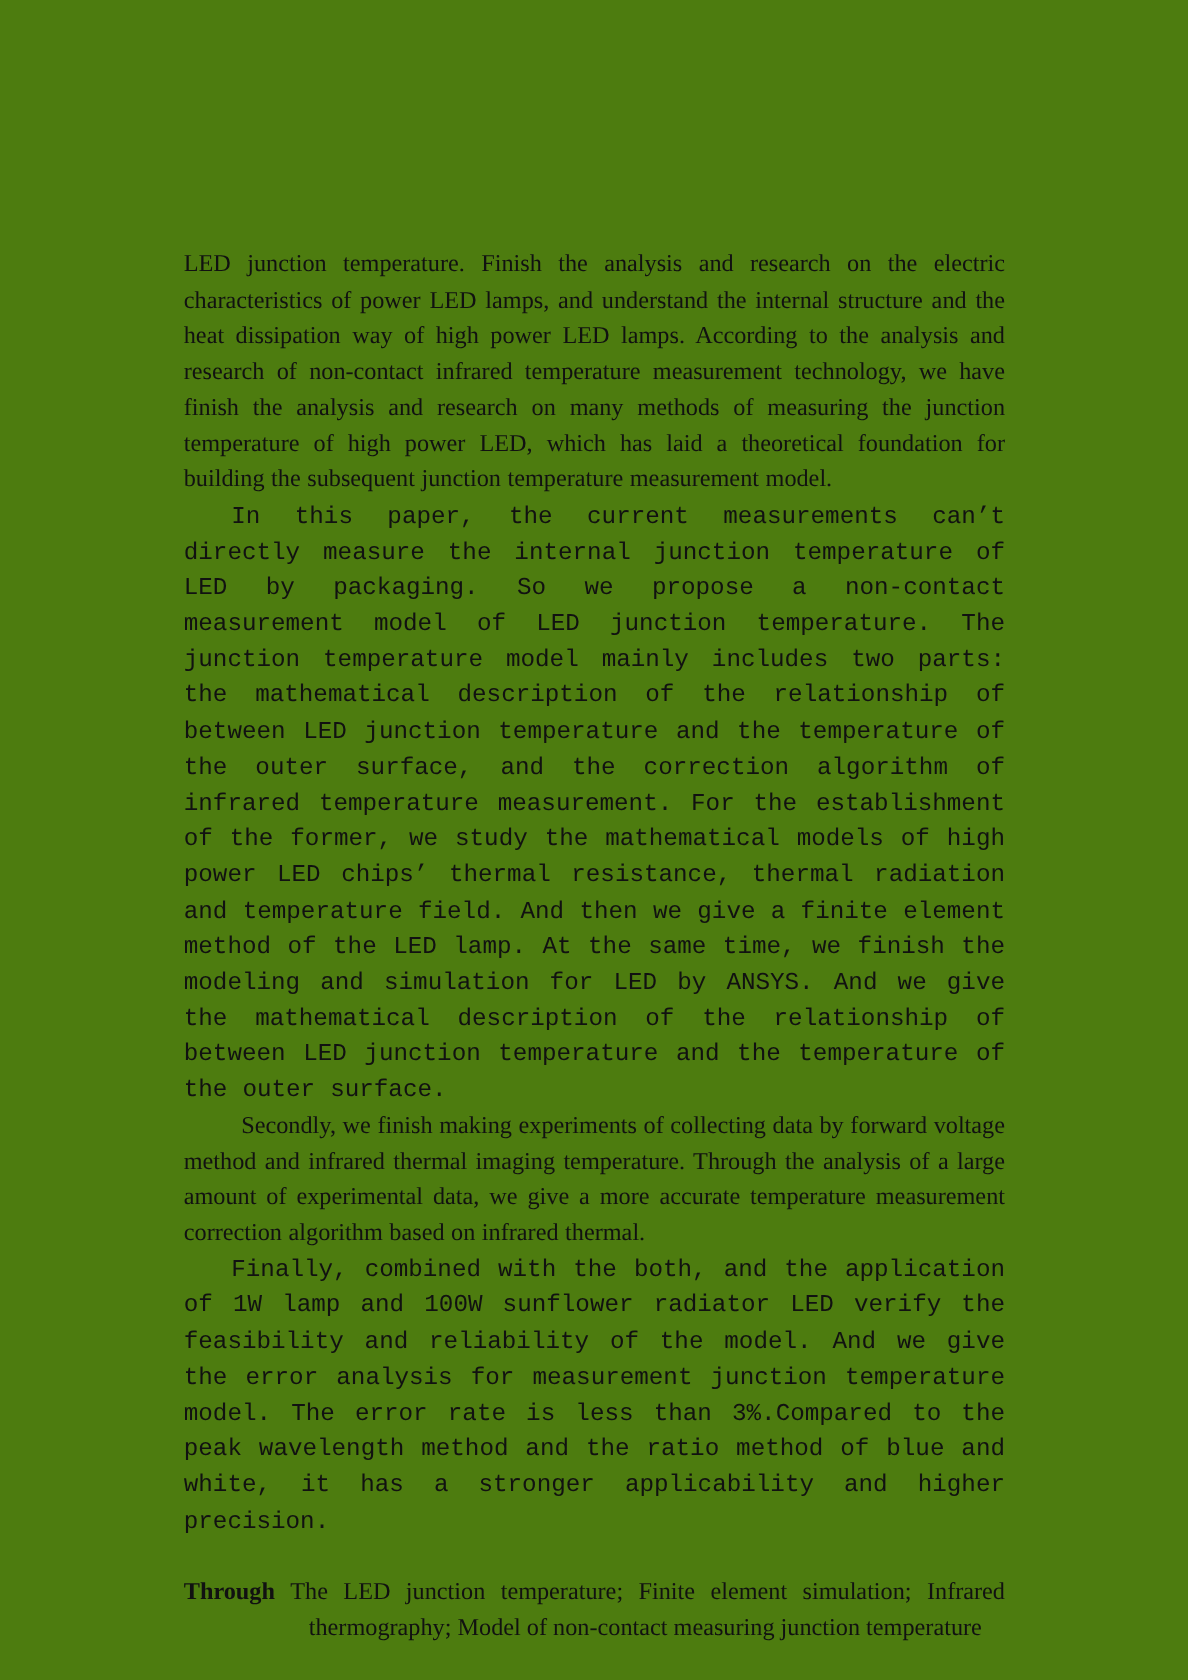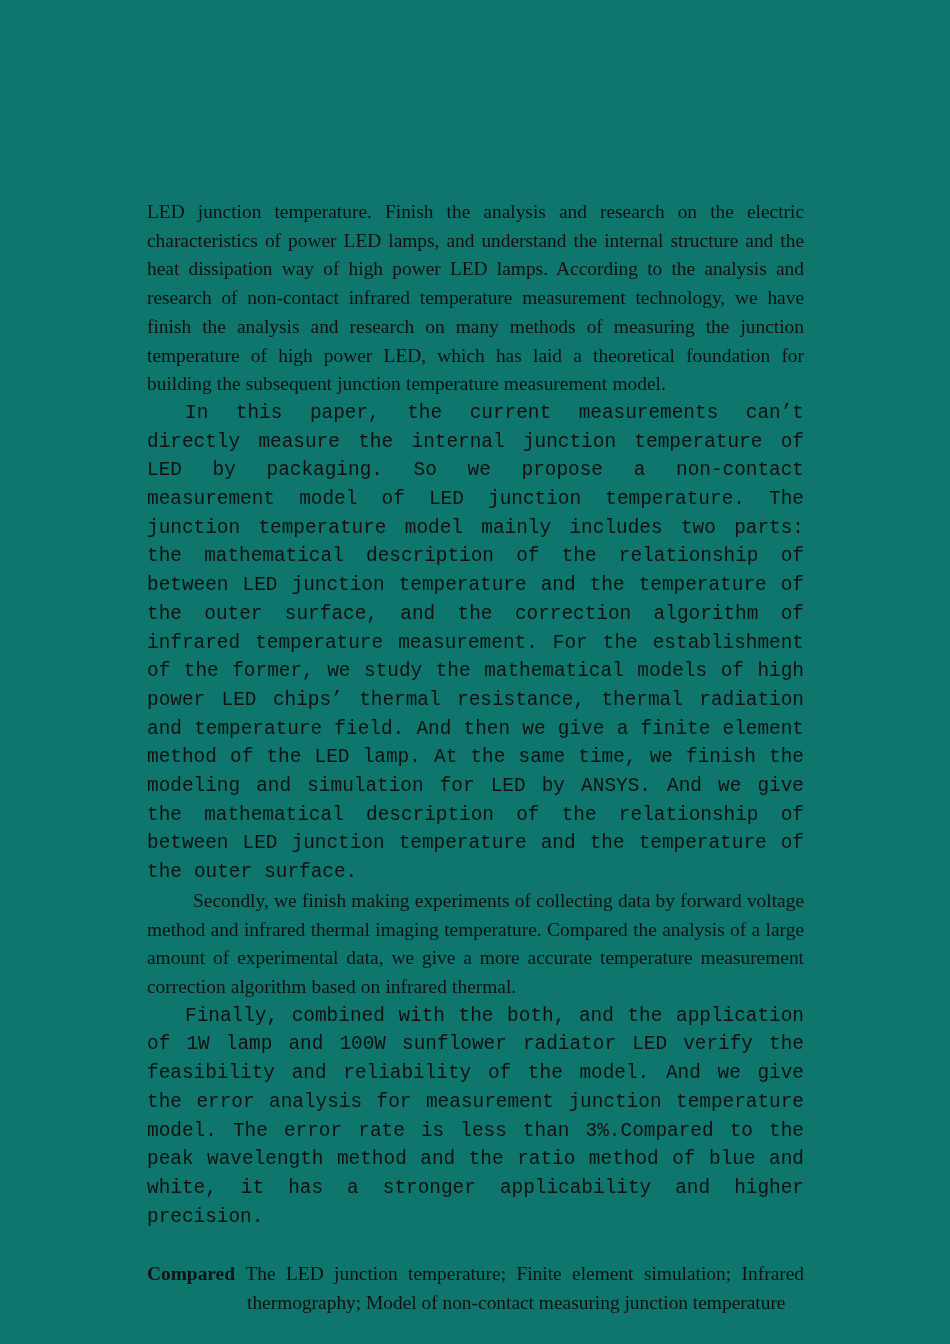--- a/index.html
+++ b/index.html
@@ -16,21 +16,21 @@
     font-family: "Liberation Serif", "DejaVu Serif", serif;
     color: #111111;
     -webkit-font-smoothing: antialiased;
   }
   #page {
     position: absolute;
     left: 0;
     top: 0;
     width: 950px;
     height: 1344px;
-    background: #0f766e;
+    background: #4d7c0f;
   }
   #text-column {
     position: absolute;
     left: 147px;
     top: 198px;
     width: 657px;
   }
   p.body-para {
     margin: 0;
     padding: 0;
@@ -69,22 +69,22 @@
 </head>
 <body>
 
 <div id="page">
   <div id="text-column">
 
     <p class="body-para">LED junction temperature. Finish the analysis and research on the electric characteristics of power LED lamps, and understand the internal structure and the heat dissipation way of high power LED lamps. According to the analysis and research of non-contact infrared temperature measurement technology, we have finish the analysis and research on many methods of measuring the junction temperature of high power LED, which has laid a theoretical foundation for building the subsequent junction temperature measurement model.</p>
 
     <p class="body-para indent-normal">In this paper, the current measurements can’t directly measure the internal junction temperature of LED by packaging. So we propose a non-contact measurement model of LED junction temperature. The junction temperature model mainly includes two parts: the mathematical description of the relationship of between LED junction temperature and the temperature of the outer surface, and the correction algorithm of infrared temperature measurement. For the establishment of the former, we study the mathematical models of high power LED chips’ thermal resistance, thermal radiation and temperature field. And then we give a finite element method of the LED lamp. At the same time, we finish the modeling and simulation for LED by ANSYS. And we give the mathematical description of the relationship of between LED junction temperature and the temperature of the outer surface.</p>
 
-    <p class="body-para indent-wide">Secondly, we finish making experiments of collecting data by forward voltage method and infrared thermal imaging temperature. Compared the analysis of a large amount of experimental data, we give a more accurate temperature measurement correction algorithm based on infrared thermal.</p>
+    <p class="body-para indent-wide">Secondly, we finish making experiments of collecting data by forward voltage method and infrared thermal imaging temperature. Through the analysis of a large amount of experimental data, we give a more accurate temperature measurement correction algorithm based on infrared thermal.</p>
 
     <p class="body-para indent-normal">Finally, combined with the both, and the application of 1W lamp and 100W sunflower radiator LED verify the feasibility and reliability of the model. And we give the error analysis for measurement junction temperature model. The error rate is less than 3%.Compared to the peak wavelength method and the ratio method of blue and white, it has a stronger applicability and higher precision.</p>
 
     <div class="spacer-line"></div>
 
-    <p class="keywords-block"><span class="keywords-label">Compared</span><span>&nbsp;</span><span>The LED junction temperature; Finite element simulation; Infrared thermography; Model of non-contact measuring junction temperature</span></p>
+    <p class="keywords-block"><span class="keywords-label">Through</span><span>&nbsp;</span><span>The LED junction temperature; Finite element simulation; Infrared thermography; Model of non-contact measuring junction temperature</span></p>
 
   </div>
 </div>
 
 </body></html>

